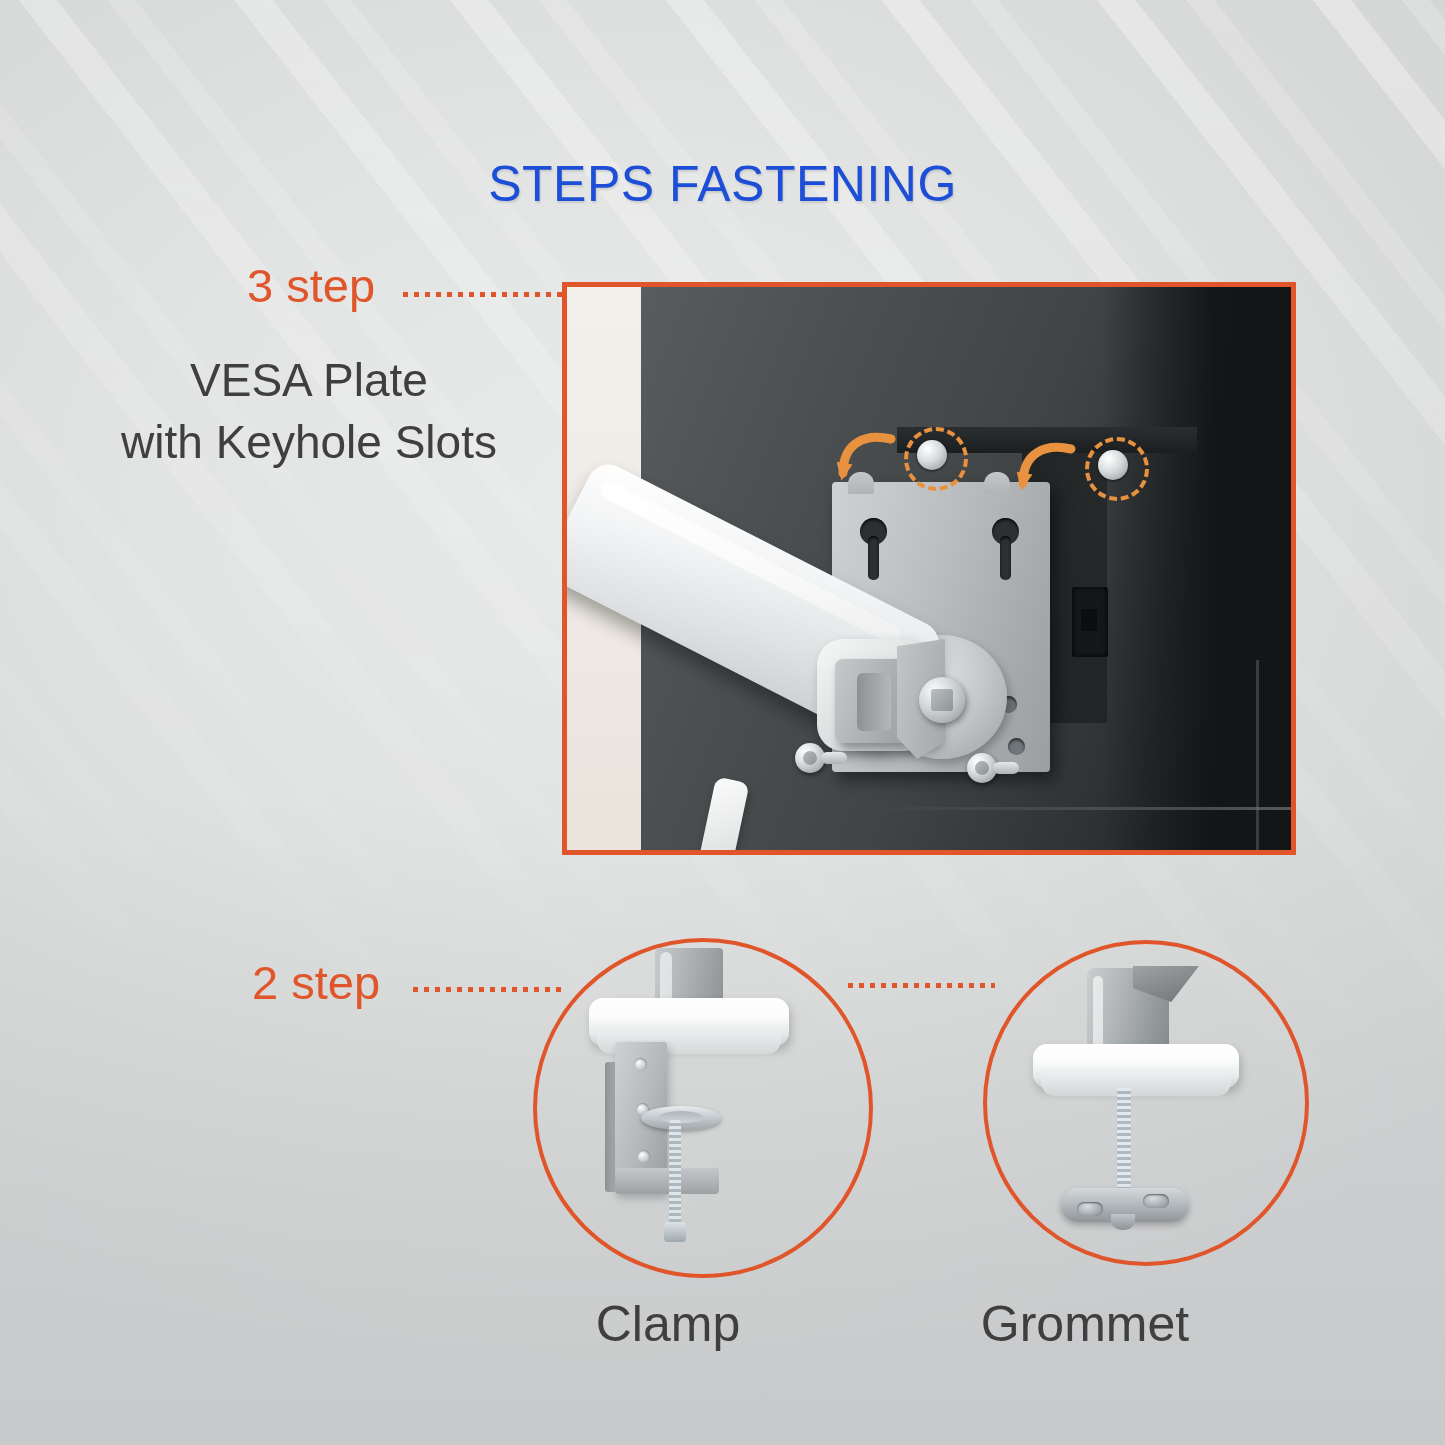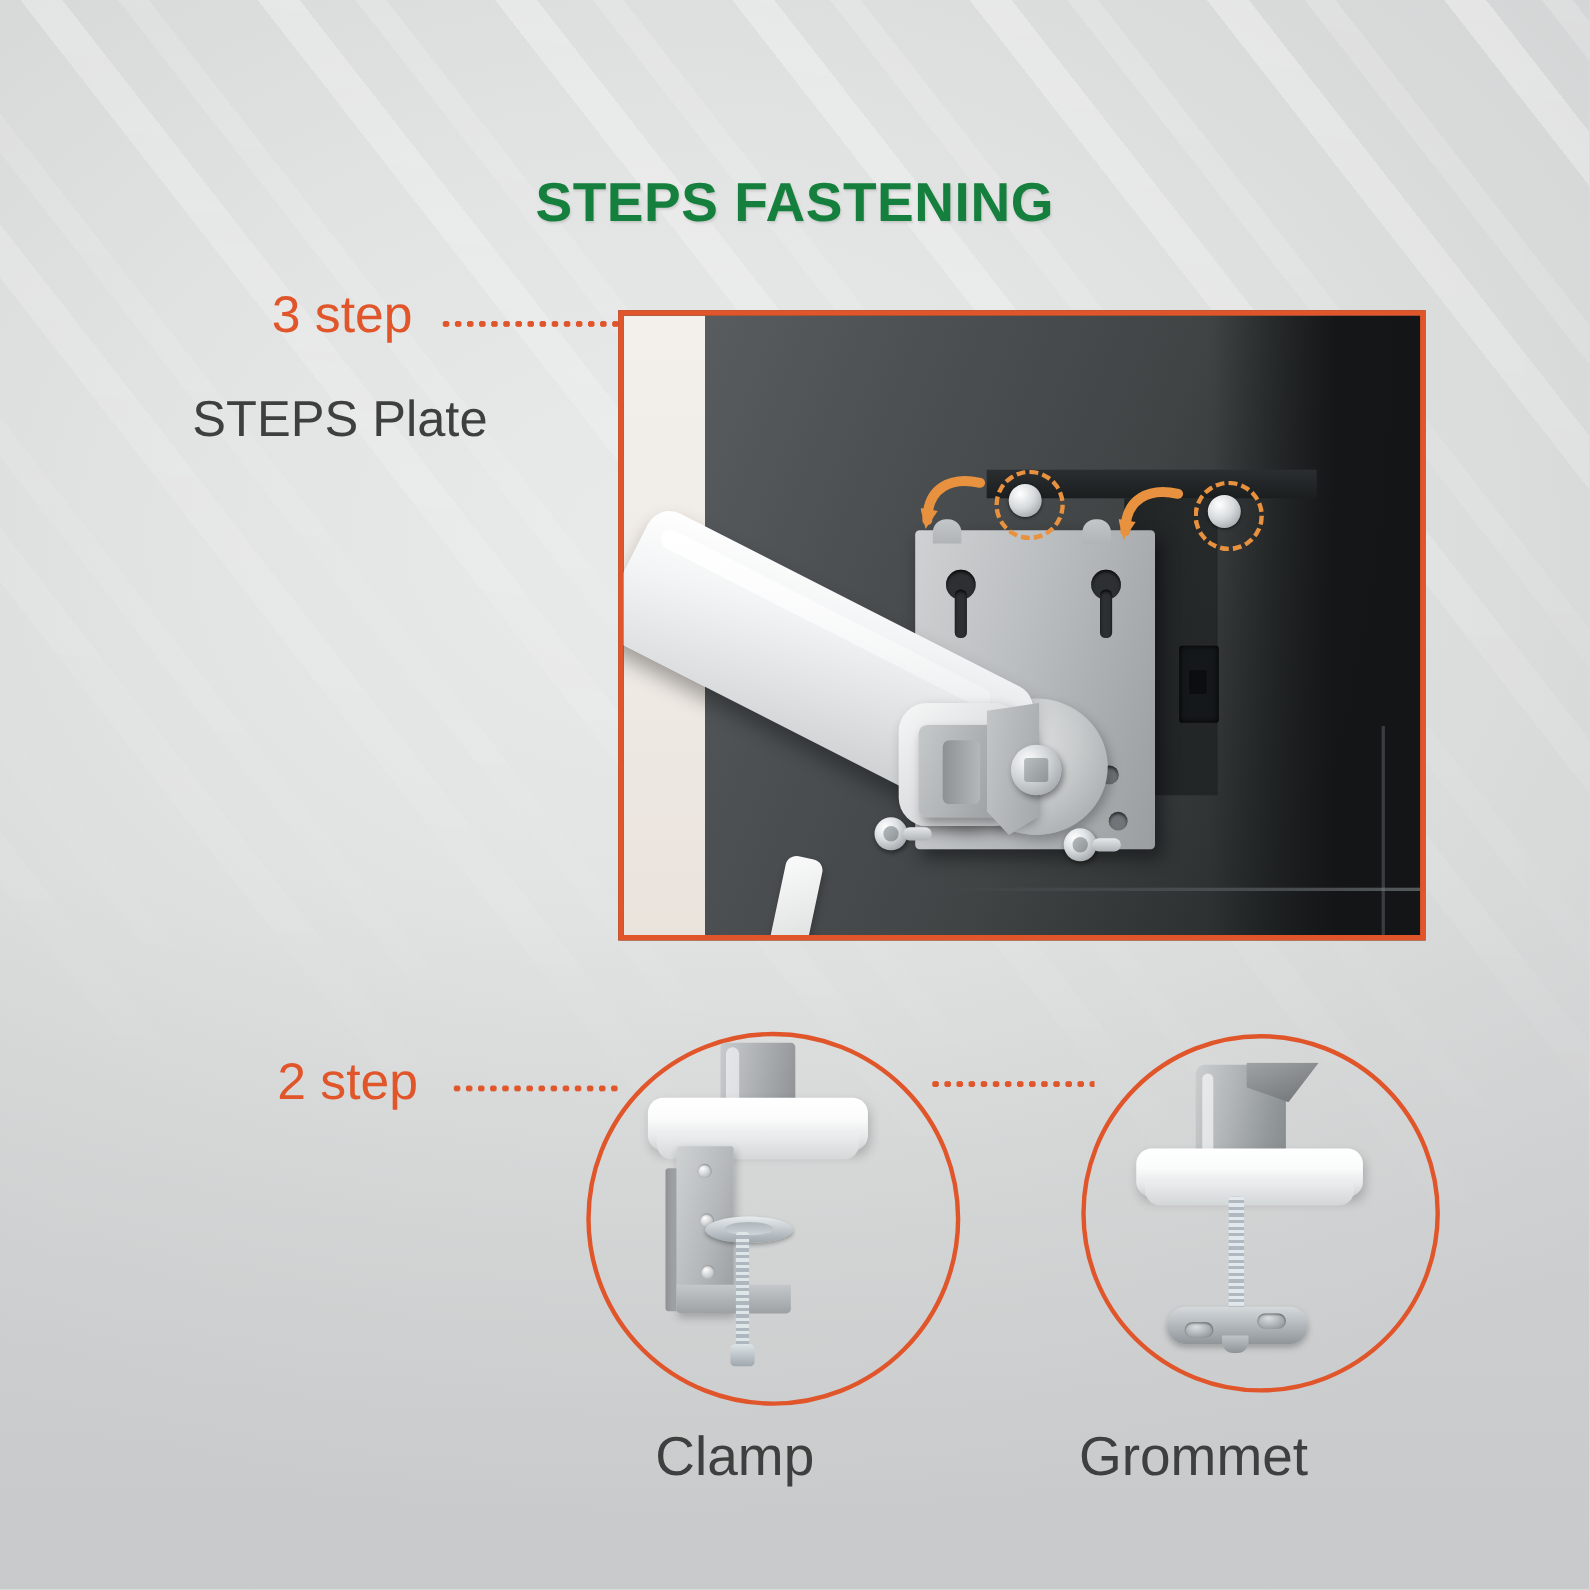--- a/index.html
+++ b/index.html
@@ -45,22 +45,22 @@
 
   
   .title{
     position:absolute;left:0;right:0;top:56px;text-align:center;
     font-size:76px;font-weight:bold;letter-spacing:-1px;
     color:#414141;white-space:nowrap;
     text-shadow:2px 3px 3px rgba(120,120,120,.35);
   }
   .subtitle{
     position:absolute;left:0;right:0;top:155px;text-align:center;
-    font-size:50px;font-weight:bold;letter-spacing:0.5px;
-    color:#15803d;white-space:nowrap;
+    font-size:50px;font-weight:normal;letter-spacing:0.5px;
+    color:#1d4ed8;white-space:nowrap;
     text-shadow:1px 2px 2px rgba(140,140,140,.30);
   }
 
   
   .step1-label{
     position:absolute;left:247px;top:258px;
     font-size:47px;color:#e0552a;letter-spacing:0px;
   }
   .dots-1{
     position:absolute;left:400px;top:291px;width:172px;height:7px;
@@ -400,21 +400,22 @@
   <div class="bg-base"></div>
   <div class="bg-streaks"></div>
   <div class="bg-vig"></div>
 
   <div class="subtitle">STEPS FASTENING</div>
 
   <div class="step1-label">3 step</div>
   <div class="dots-1"></div>
 
   <div class="vesa-text">
-    <span>STEPS Plate</span>
+    <span>VESA Plate</span>
+    <span class="l2">with Keyhole Slots</span>
   </div>
 
   <div class="photo-frame">
     <div class="photo-inner">
       <div class="cream"></div>
       <div class="panel"></div>
       <div class="panel-dark-right"></div>
       <div class="panel-shelf"></div>
       <div class="panel-notch"></div>
       <div class="panel-port"></div>

